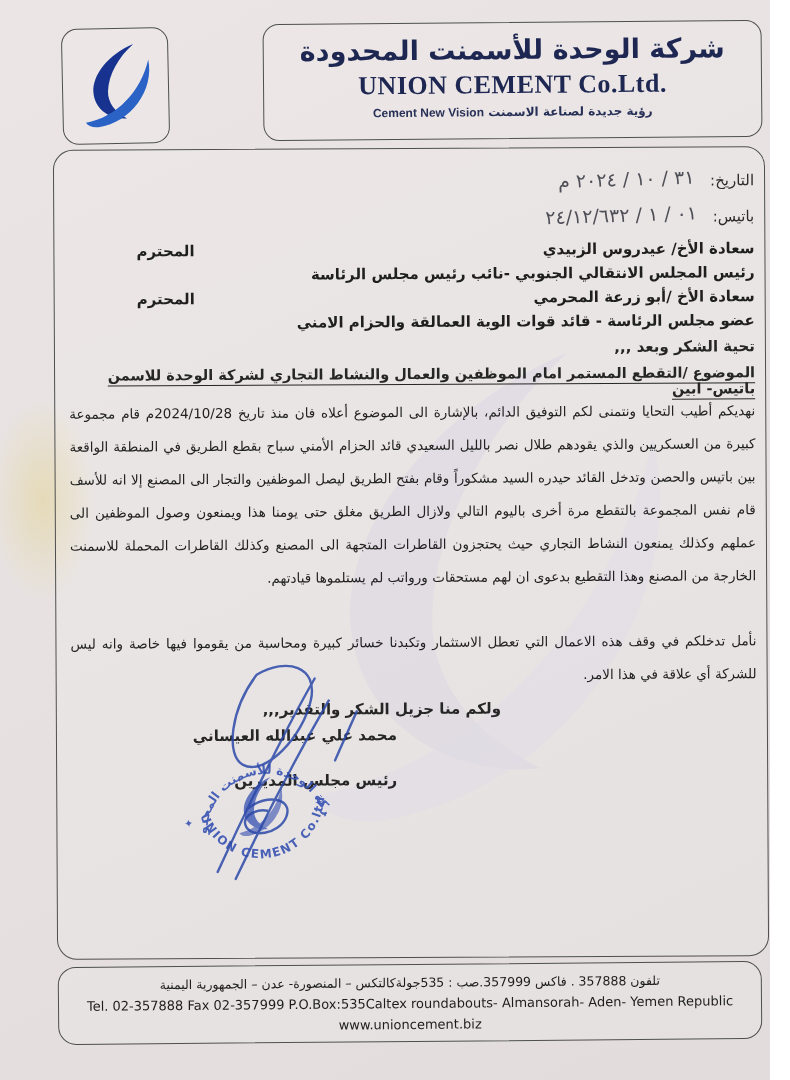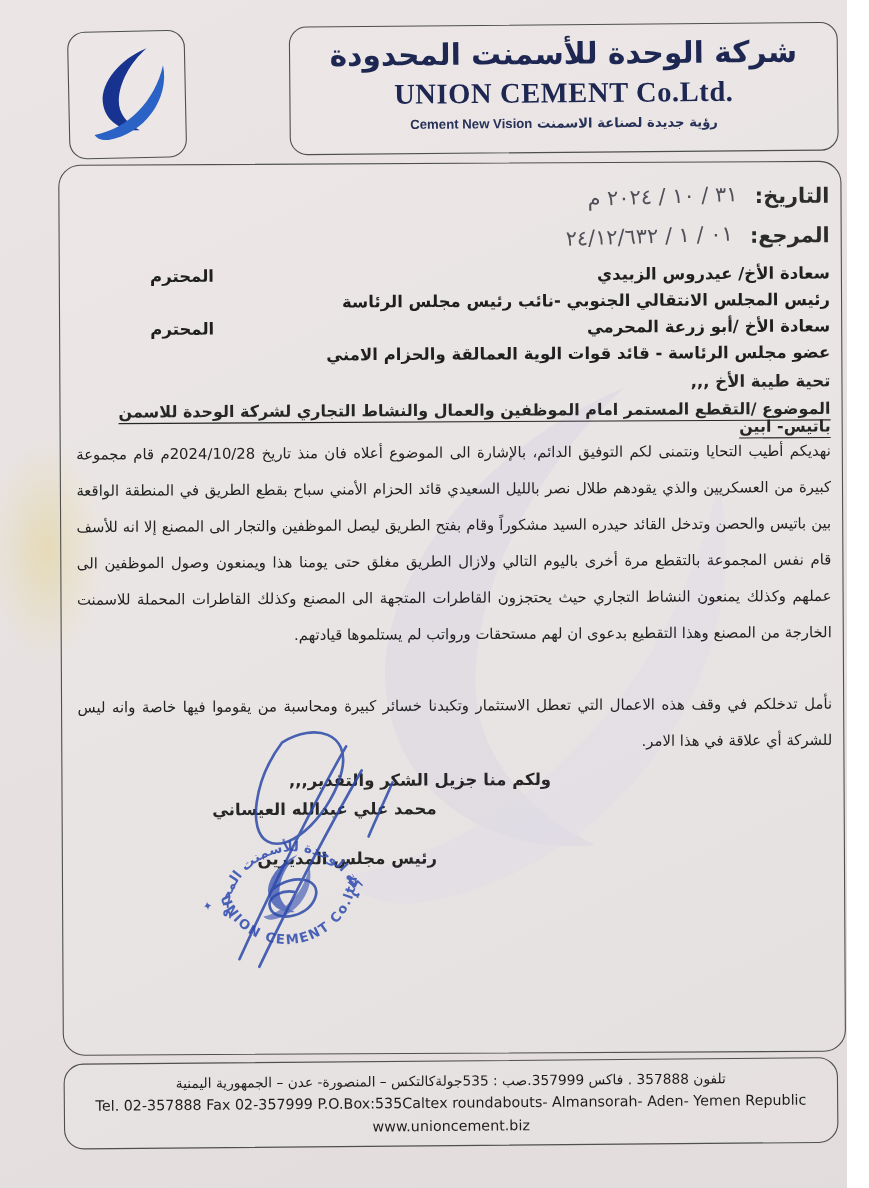--- a/index.html
+++ b/index.html
@@ -15,21 +15,21 @@
   .company-ar{font-size:27px;font-weight:bold;color:#1d2752;line-height:36px;}
   .company-en{font-family:"Liberation Serif",serif;font-size:26px;font-weight:bold;color:#1d2752;line-height:34px;letter-spacing:.5px;}
   .tagline{direction:rtl;font-size:12px;font-weight:bold;color:#273057;line-height:20px;}
   .tagline .en{font-family:"Liberation Sans",sans-serif;font-weight:bold;}
   
   .main-box{left:55px;top:148px;width:710px;height:808px;transform:rotate(-0.3deg);border-radius:20px;}
   .main-inner{position:relative;width:100%;height:100%;direction:rtl;}
   .wm{position:absolute;left:140px;top:200px;width:560px;height:480px;opacity:.5;z-index:0;transform:rotate(-8deg);}
   .content{position:absolute;inset:0;z-index:1;}
   .meta-row{position:absolute;right:10px;display:flex;direction:rtl;align-items:baseline;gap:16px;}
-  .meta-label{font-size:19px;font-weight:bold;color:#2b2b2b;}
+  .meta-label{font-size:15px;font-weight:normal;color:#2b2b2b;}
   .handw{font-size:19px;color:#3a3b44;letter-spacing:2px;transform:rotate(-1.5deg);opacity:.88;}
   .recipients{position:absolute;top:92px;right:10px;left:14px;}
   .recip-row{display:flex;direction:rtl;justify-content:space-between;align-items:baseline;height:24px;padding-left:68px;}
   .recip-name,.recip-honorific,.recip-title{font-size:15px;font-weight:bold;color:#1f1f1f;}
   .recip-title{display:block;height:24px;text-align:right;}
   .greeting{position:absolute;top:190px;right:10px;font-size:15px;font-weight:bold;}
   .subject{position:absolute;top:217px;right:10px;left:14px;font-size:14.5px;font-weight:bold;
            text-decoration:underline;text-underline-offset:5px;text-align:right;}
   .para{position:absolute;right:10px;left:14px;font-size:13.5px;line-height:33px;text-align:justify;color:#222;}
   .para1{top:247px;}
@@ -81,38 +81,38 @@
         <path d="M 10 88 C 46 86 78 60 91 24 C 94 60 62 94 24 95 C 17 95 12 92 10 88 Z" fill="#d8d5ea" opacity="0.55"></path>
       </svg>
 
       <div class="content">
 
         <div class="meta-row" style="top:20px">
           <span class="meta-label">التاريخ:</span>
           <span class="handw">٣١ / ١٠ / ٢٠٢٤ م</span>
         </div>
         <div class="meta-row" style="top:56px">
-          <span class="meta-label">المرجع:</span>
+          <span class="meta-label">باتيس:</span>
           <span class="handw">٠١ / ١ / ٢٤/١٢/٦٣٢</span>
         </div>
 
         <div class="recipients">
           <div class="recip-row">
             <span class="recip-name">سعادة الأخ/ عيدروس الزبيدي</span>
             <span class="recip-honorific">المحترم</span>
           </div>
           <span class="recip-title">رئيس المجلس الانتقالي الجنوبي -نائب رئيس مجلس الرئاسة</span>
           <div class="recip-row">
             <span class="recip-name">سعادة الأخ /أبو زرعة المحرمي</span>
             <span class="recip-honorific">المحترم</span>
           </div>
           <span class="recip-title">عضو مجلس الرئاسة - قائد قوات الوية العمالقة والحزام الامني</span>
         </div>
 
-        <div class="greeting">تحية طيبة الأخ ,,,</div>
+        <div class="greeting">تحية الشكر وبعد ,,,</div>
 
         <div class="subject">الموضوع /التقطع المستمر امام الموظفين والعمال والنشاط التجاري لشركة الوحدة للاسمن باتيس- ابين</div>
 
         <div class="para para1">نهديكم أطيب التحايا ونتمنى لكم التوفيق الدائم، بالإشارة الى الموضوع أعلاه فان منذ تاريخ 2024/10/28م قام مجموعة كبيرة من العسكريين والذي يقودهم طلال نصر بالليل السعيدي قائد الحزام الأمني سباح بقطع الطريق في المنطقة الواقعة بين باتيس والحصن وتدخل القائد حيدره السيد مشكوراً وقام بفتح الطريق ليصل الموظفين والتجار الى المصنع إلا انه للأسف قام نفس المجموعة بالتقطع مرة أخرى باليوم التالي ولازال الطريق مغلق حتى يومنا هذا ويمنعون وصول الموظفين الى عملهم وكذلك يمنعون النشاط التجاري حيث يحتجزون القاطرات المتجهة الى المصنع وكذلك القاطرات المحملة للاسمنت الخارجة من المصنع وهذا التقطيع بدعوى ان لهم مستحقات ورواتب لم يستلموها قيادتهم.</div>
         <div class="para para2">نأمل تدخلكم في وقف هذه الاعمال التي تعطل الاستثمار وتكبدنا خسائر كبيرة ومحاسبة من يقوموا فيها خاصة وانه ليس للشركة أي علاقة في هذا الامر.</div>
 
         <div class="closing">ولكم منا جزيل الشكر والتقدير,,,</div>
 
         <div class="sig-block">
           <div class="sig-name">محمد علي عبدالله العيساني</div>

